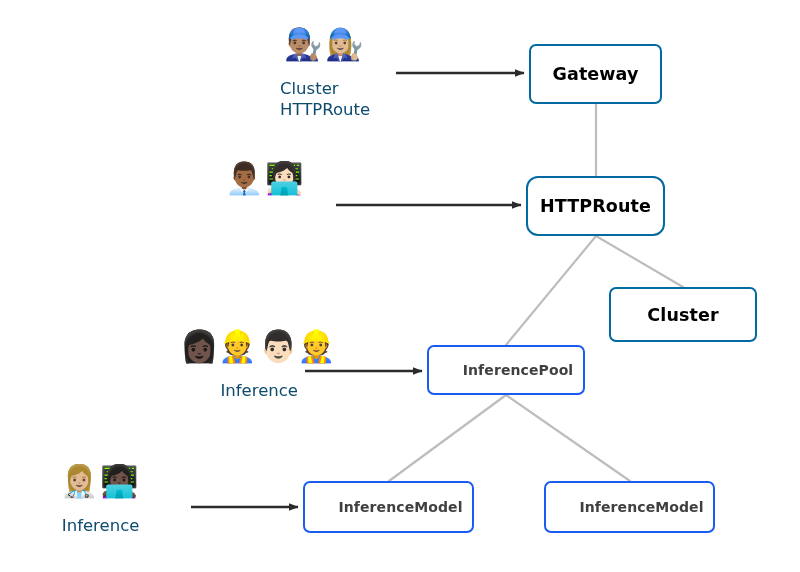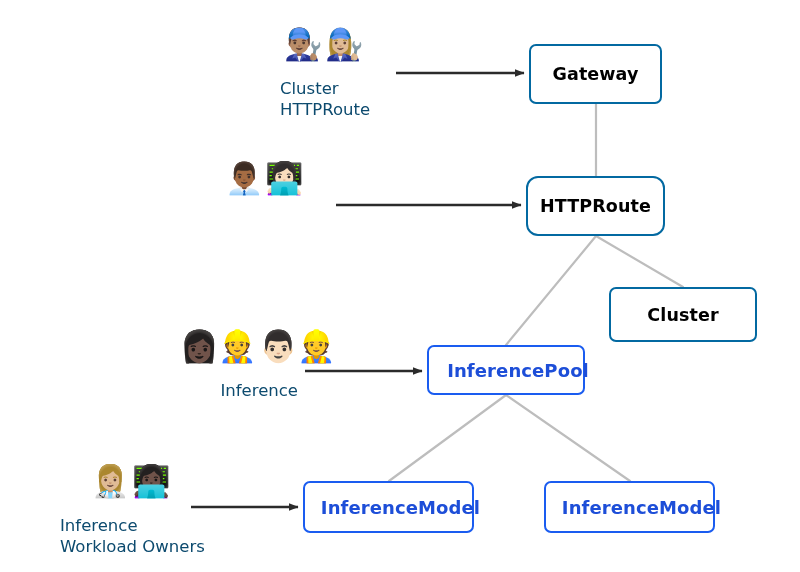--- a/index.html
+++ b/index.html
@@ -34,22 +34,22 @@
     letter-spacing: 0.1px;
     z-index: 3;
   }
   .node.std {
     border: 2px solid #0369a1;
     color: #000000;
     font-size: 17.5px;
   }
   .node.hl {
     border: 2.5px solid #1a5cf0;
-    color: #1d4ed8;
-    font-size: 18px;
+    color: #404040;
+    font-size: 14px;
     padding-left: 24px;
   }
   .persona {
     position: absolute;
     display: flex;
     flex-direction: column;
     align-items: center;
     z-index: 3;
   }
   .persona-emojis {
@@ -116,18 +116,17 @@
       <div class="persona" style="left: 180px; top: 330px;">
         <div class="persona-emojis">👩🏿‍👷👨🏻‍👷</div>
         <div class="persona-label">
           <div>Inference</div>
         </div>
       </div>
       <div class="persona" style="left: 60px; top: 465px;">
         <div class="persona-emojis">👩🏼‍⚕️👩🏿‍💻</div>
         <div class="persona-label">
           <div>Inference</div>
-          <div>Workload Owners</div>
         </div>
       </div>
     </div>
 
 </div>
 
 </body></html>

